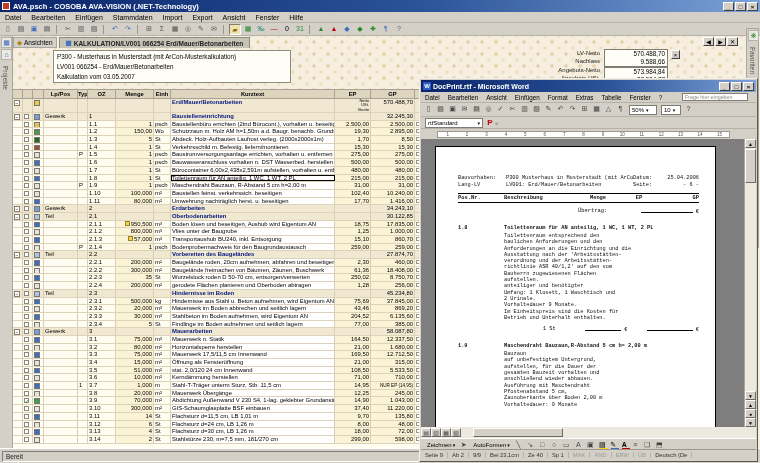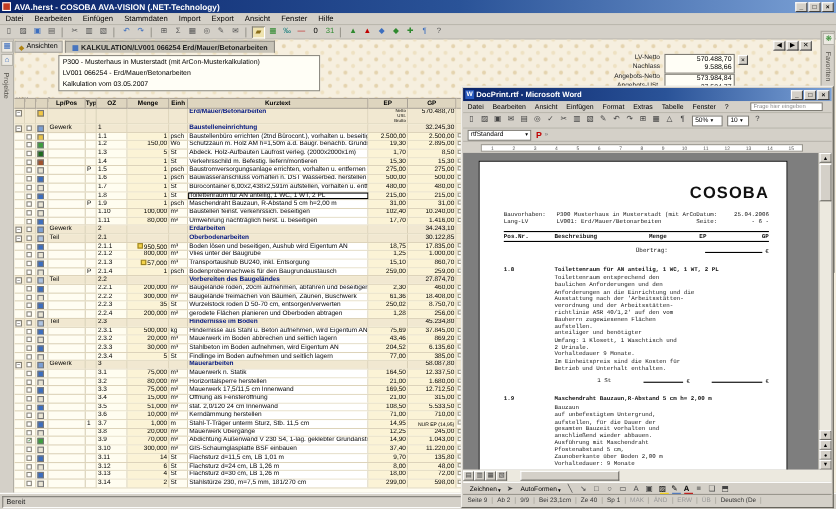--- a/index.html
+++ b/index.html
@@ -155,21 +155,21 @@
   .pline { line-height:6.3px; white-space:nowrap; }
   .qtyrow { display:flex; font-size:5.3px; margin-top:5px; line-height:7px; }
 </style>
 </head>
 <body>
 
 <div id="app">
 
   <div class="titlebar">
     <span class="appico"></span>
-    <span>AVA.herst - COSOBA AVA-VISION (.NET-Technology)</span>
+    <span>AVA.psch - COSOBA AVA-VISION (.NET-Technology)</span>
     <span class="tb-btns">
       <span class="tb-btn">_</span>
       <span class="tb-btn">□</span>
       <span class="tb-btn">×</span>
     </span>
   </div>
 
   <div class="menubar">
       <span class="mi">Datei</span>
       <span class="mi">Bearbeiten</span>
@@ -1097,21 +1097,20 @@
           <span class="ruln">12</span>
           <span class="ruln">13</span>
           <span class="ruln">14</span>
           <span class="ruln">15</span>
         </div>
     </div>
 
     <div class="docarea">
       <div class="page">
         <div class="dpad">
-          <div class="logo">COSOBA</div>
 
           <div class="meta">
             <span class="mlab">Bauvorhaben:</span>
             <span class="mval">P300 Musterhaus in Musterstadt (mit ArCon-Musterkalkulation)</span>
             <span class="mright">
               <span class="mrlab">Datum:</span>
               <span class="mrval">25.04.2006</span>
             </span>
           </div>
           <div class="meta" style="margin-top:0">

